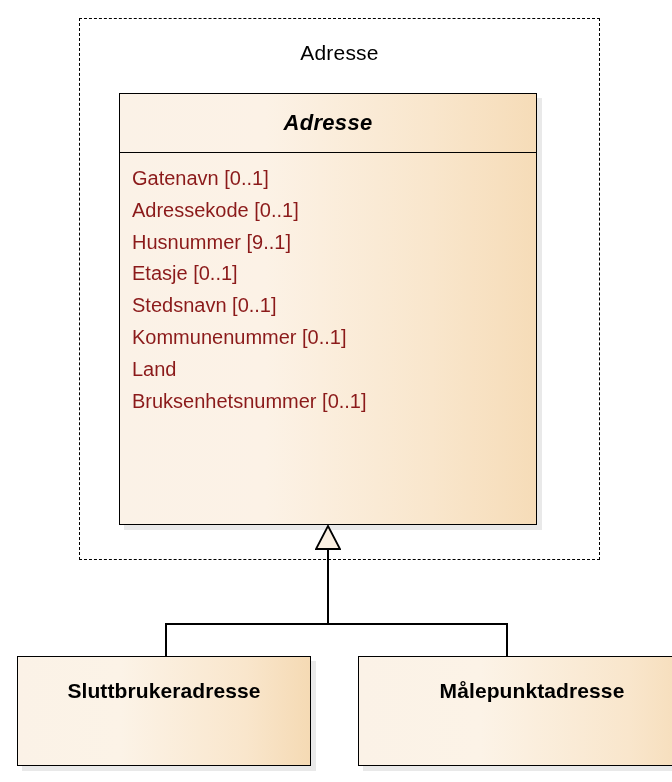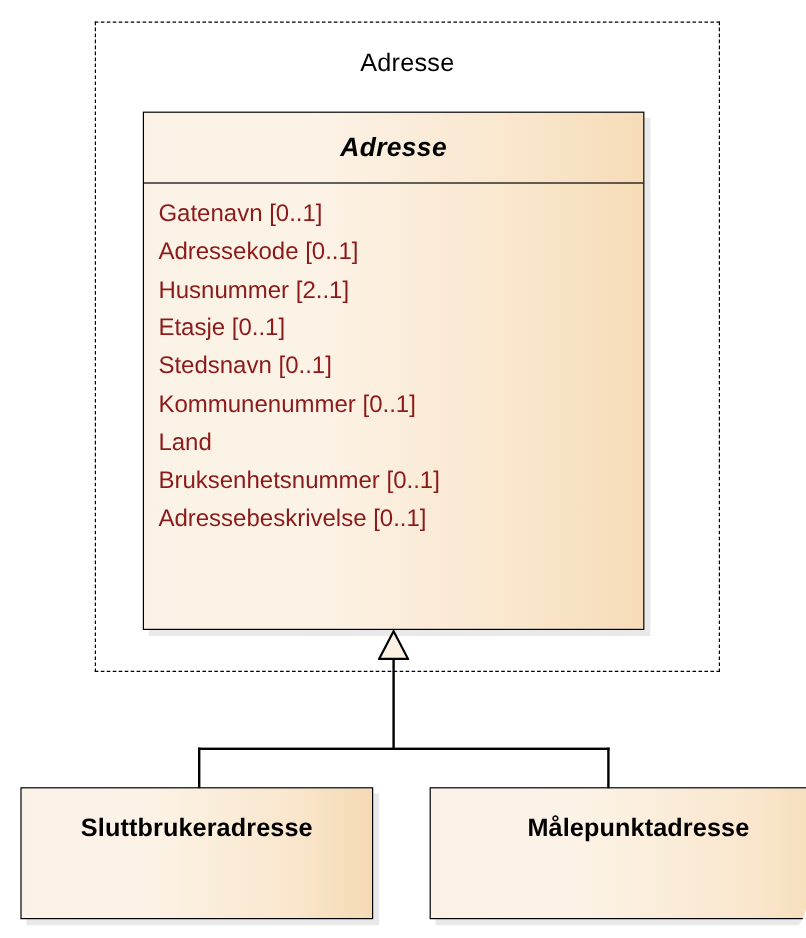--- a/index.html
+++ b/index.html
@@ -10,21 +10,20 @@
   body {
     font-family: "Liberation Sans", sans-serif;
     -webkit-font-smoothing: antialiased;
   }
   #canvas {
     position: relative;
     width: 672px;
     height: 782px;
     background: #ffffff;
     overflow: hidden;
-    border-radius: 29px;
   }
 
   
   .package {
     position: absolute;
     left: 79px;
     top: 18px;
     width: 521px;
     height: 542px;
     border: 1.5px dashed #000000;
@@ -133,27 +132,26 @@
     <div class="package-title">Adresse</div>
   </div>
 
   <div class="classbox">
     <div class="class-name-cell">
       <span class="class-name">Adresse</span>
     </div>
     <div class="attr-list">
       <div class="attr-item">Gatenavn [0..1]</div>
       <div class="attr-item">Adressekode [0..1]</div>
-      <div class="attr-item">Husnummer [2..1]</div>
+      <div class="attr-item">Husnummer [9..1]</div>
       <div class="attr-item">Etasje [0..1]</div>
       <div class="attr-item">Stedsnavn [0..1]</div>
       <div class="attr-item">Kommunenummer [0..1]</div>
       <div class="attr-item">Land</div>
       <div class="attr-item">Bruksenhetsnummer [0..1]</div>
-      <div class="attr-item">Adressebeskrivelse [0..1]</div>
     </div>
   </div>
 
   <svg class="gen-triangle" viewBox="0 0 26 25">
     <polygon points="13,1 25,24 1,24" fill="#FBF0E2" stroke="#000000" stroke-width="1.8" stroke-linejoin="miter"></polygon>
   </svg>
 
   <div class="line line-vert-top"></div>
   <div class="line line-horiz"></div>
   <div class="line line-vert-left"></div>

